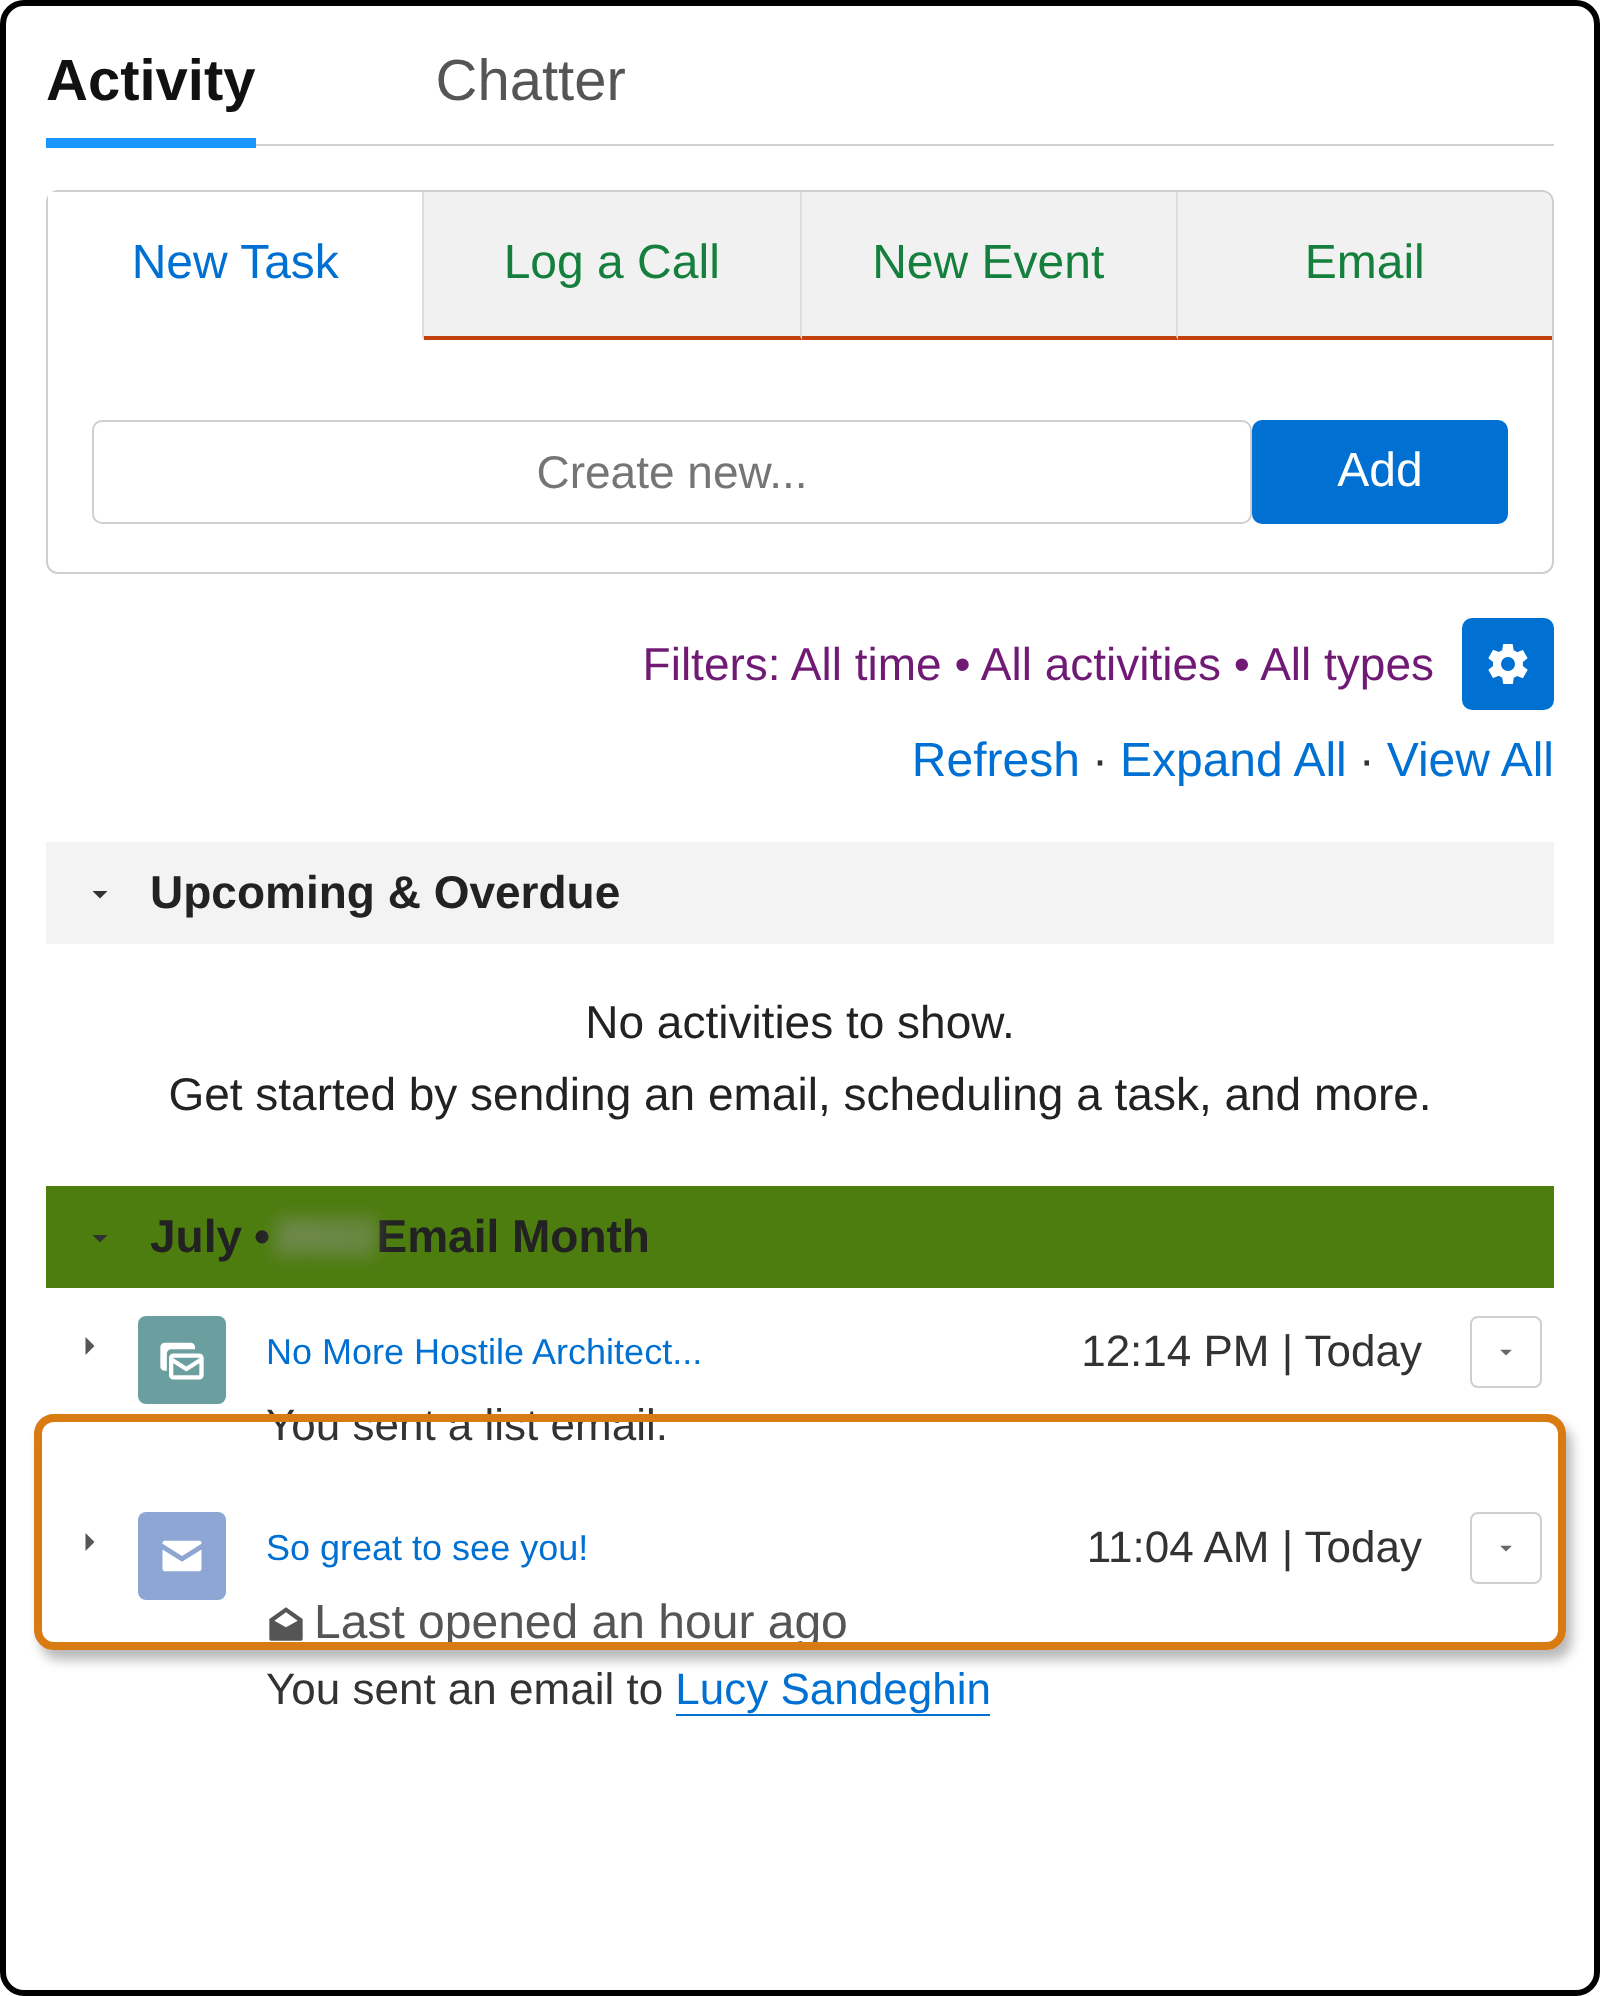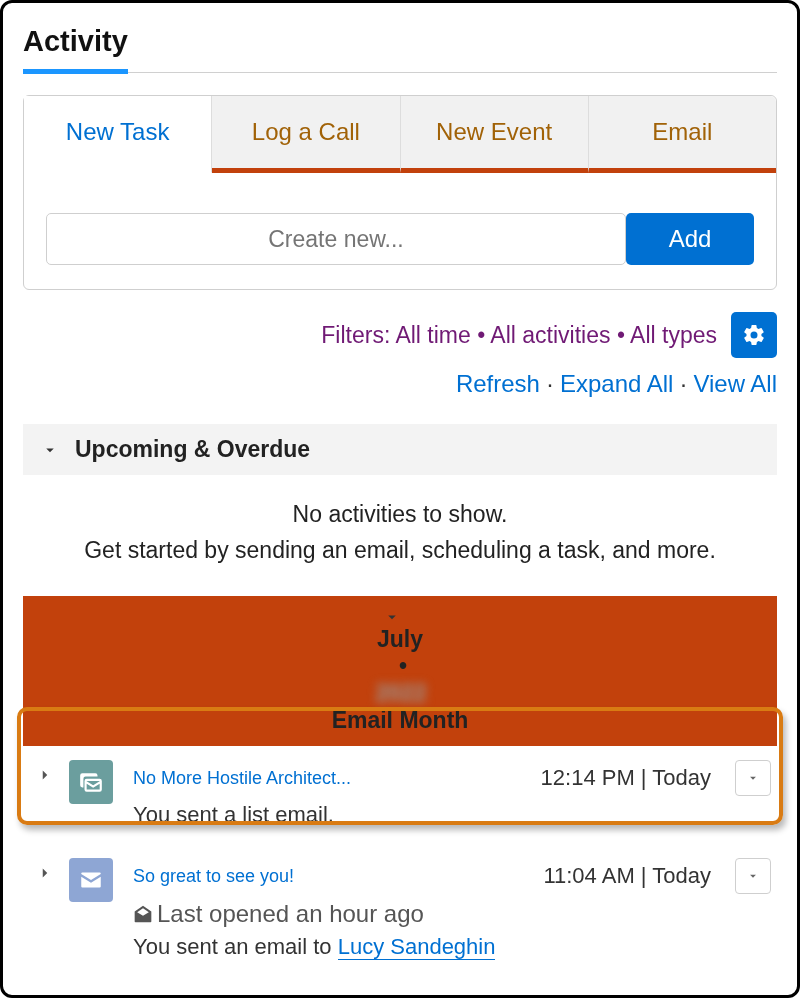--- a/index.html
+++ b/index.html
@@ -55,24 +55,24 @@
     display: flex;
     background: #f1f1f1;
     border-top-left-radius: 6px;
     border-top-right-radius: 6px;
   }
   .composer-tab {
     flex: 1;
     text-align: center;
     padding: 22px 0;
     font-size: 24px;
-    color: #a16207;
+    color: #15803d;
     cursor: pointer;
     border-right: 1px solid #ddd;
-    border-bottom: 5px solid #c2410c;
+    border-bottom: 2px solid #c2410c;
   }
   .composer-tab:last-child { border-right: none; }
   .composer-tab.active {
     background: #fff;
     color: #0070d2;
     border-bottom: 1px solid #fff;
   }
   .composer-body {
     display: flex;
     gap: 0;
@@ -132,29 +132,28 @@
     display: flex;
     align-items: center;
     padding: 12px 18px;
     font-size: 23px;
     font-weight: 700;
     color: #222;
   }
   .section-header .spacer { flex: 1; }
   .chev { margin-right: 16px; display:inline-flex; }
   .month-header {
-    background: #c2410c;
+    background: #4d7c0f;
     display: flex;
     align-items: center;
     padding: 12px 18px;
     font-size: 23px;
     font-weight: 700;
     color: #222;
     margin-top: 10px;
-    flex-direction: column;
   }
   .month-label { font-weight:700; }
   .month-sub { margin-left: 6px; font-weight:700; }
   .blurred { filter: blur(5px); color:#999; margin-left:2px; }
   .empty-text {
     text-align: center;
     font-size: 23px;
     padding: 22px 8px 18px 8px;
     line-height: 1.55;
     color: #222;
@@ -257,20 +256,21 @@
   }
   svg { display:block; }
 </style>
 </head>
 <body>
 
 <div class="frame">
 
   <div class="top-tabs">
     <div class="top-tab active">Activity</div>
+    <div class="top-tab">Chatter</div>
   </div>
 
   <div class="composer">
     <div class="composer-tabs">
       <div class="composer-tab active">New Task</div>
       <div class="composer-tab">Log a Call</div>
       <div class="composer-tab">New Event</div>
       <div class="composer-tab">Email</div>
     </div>
     <div class="composer-body">

